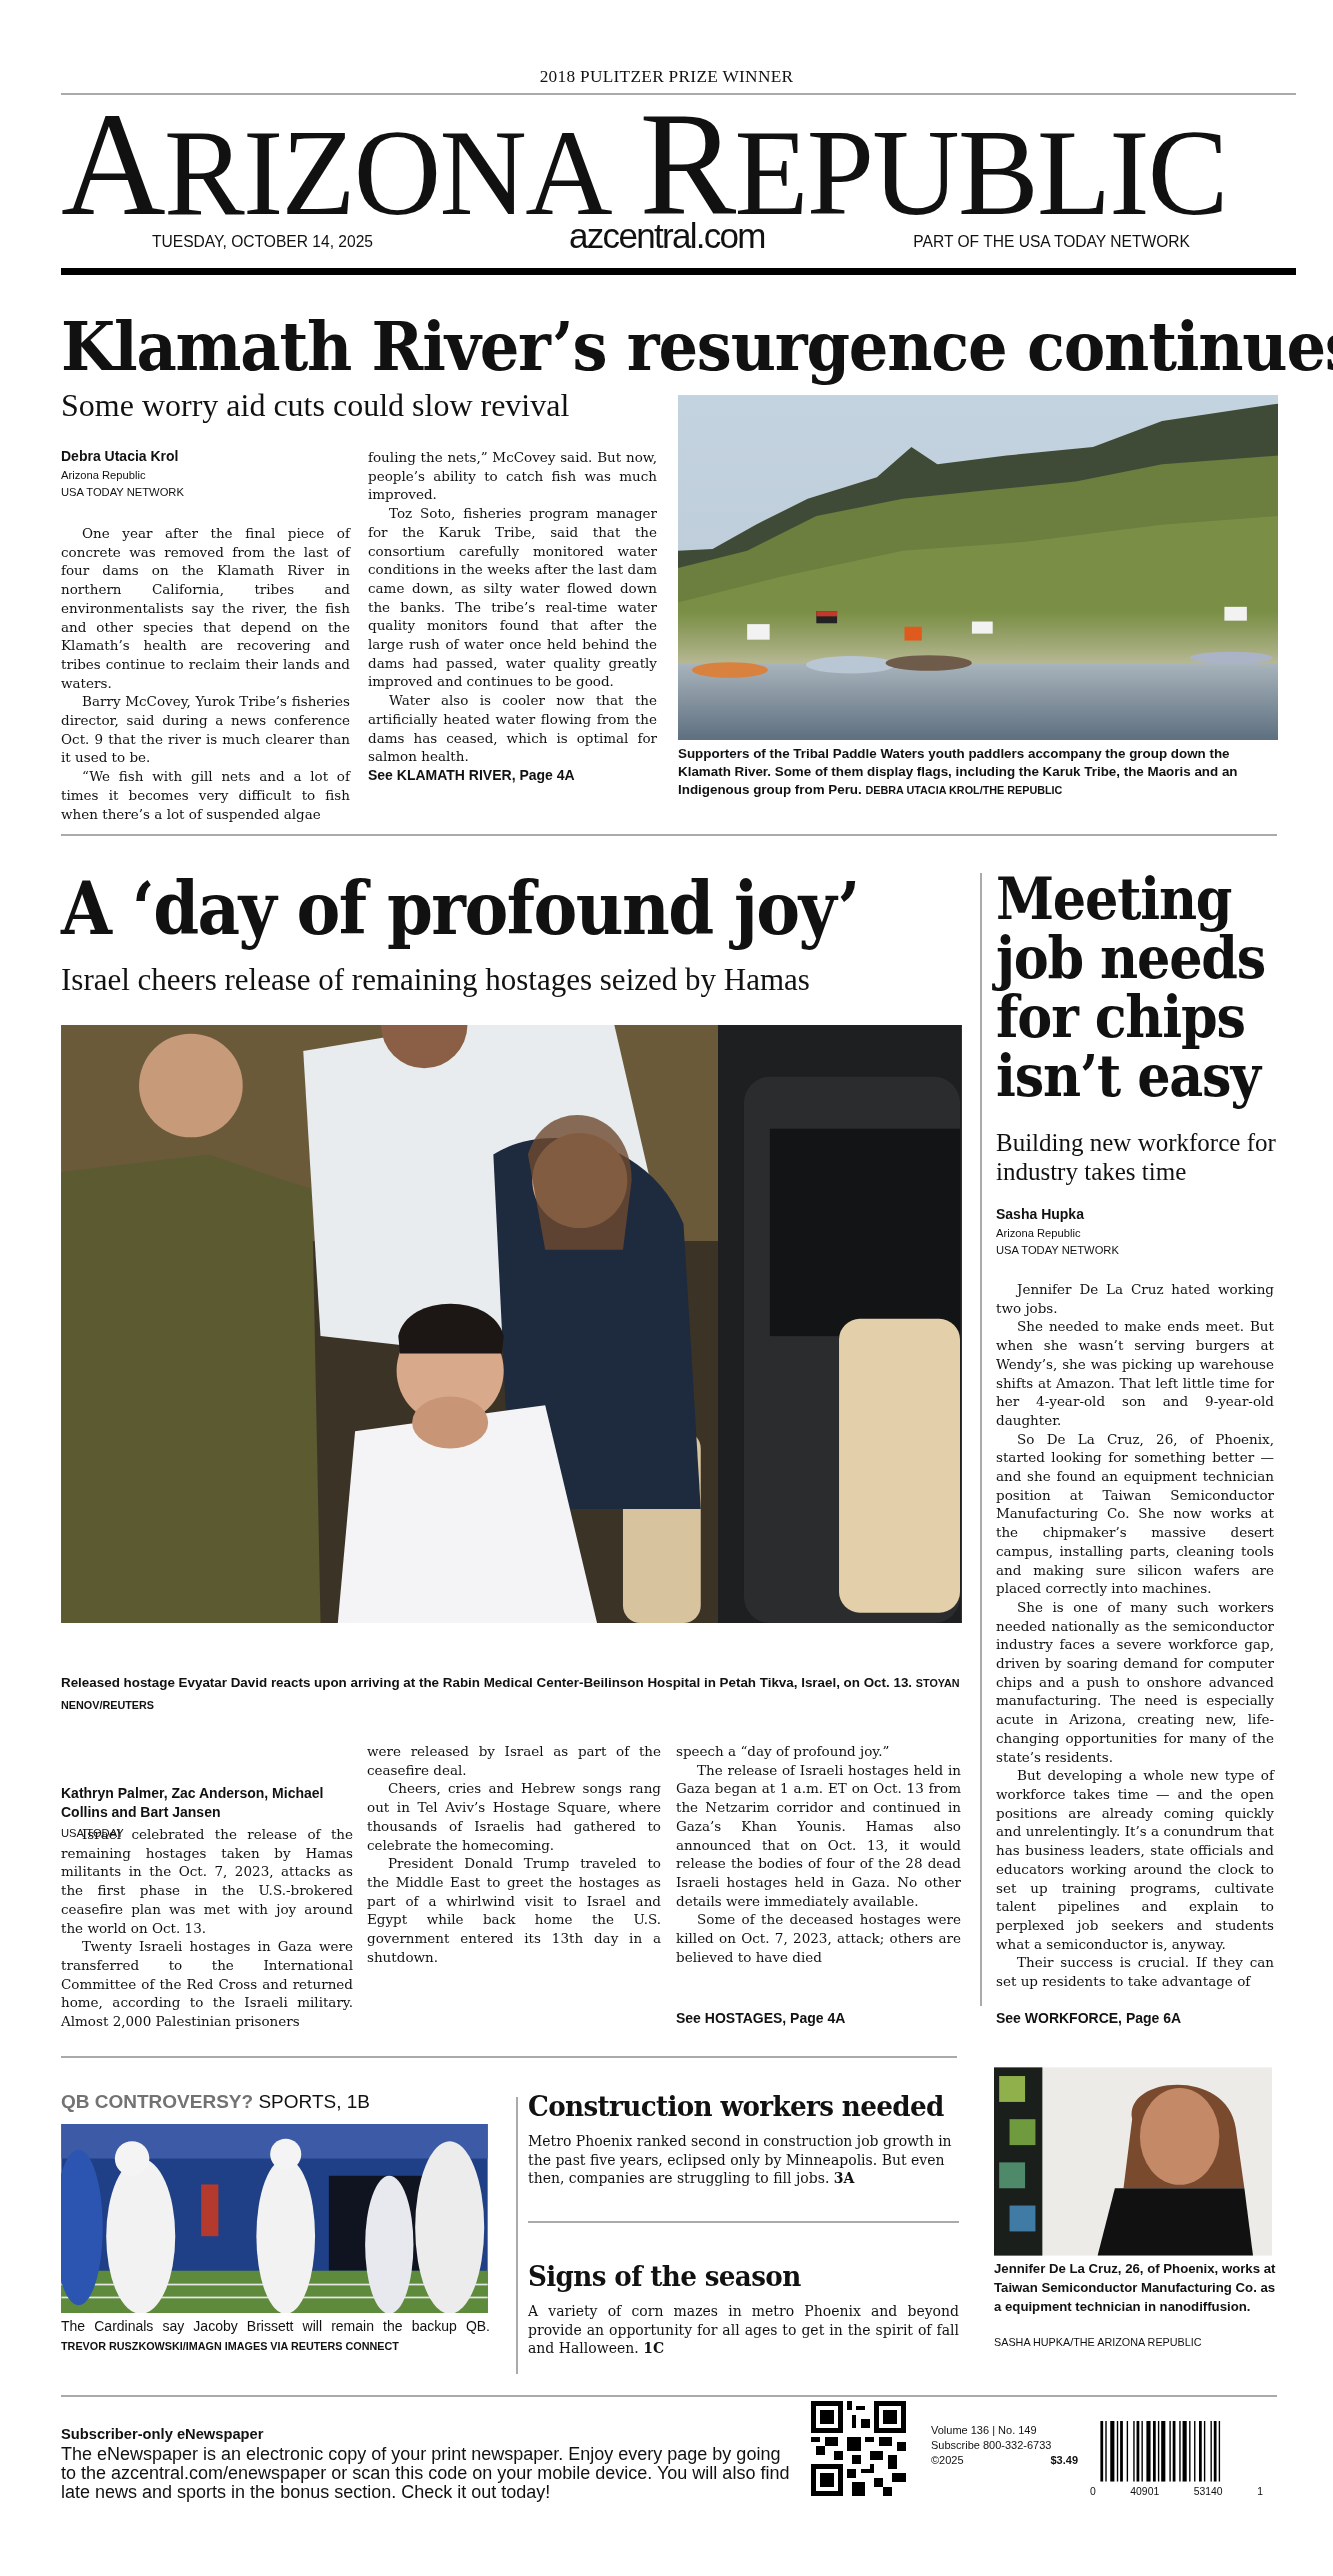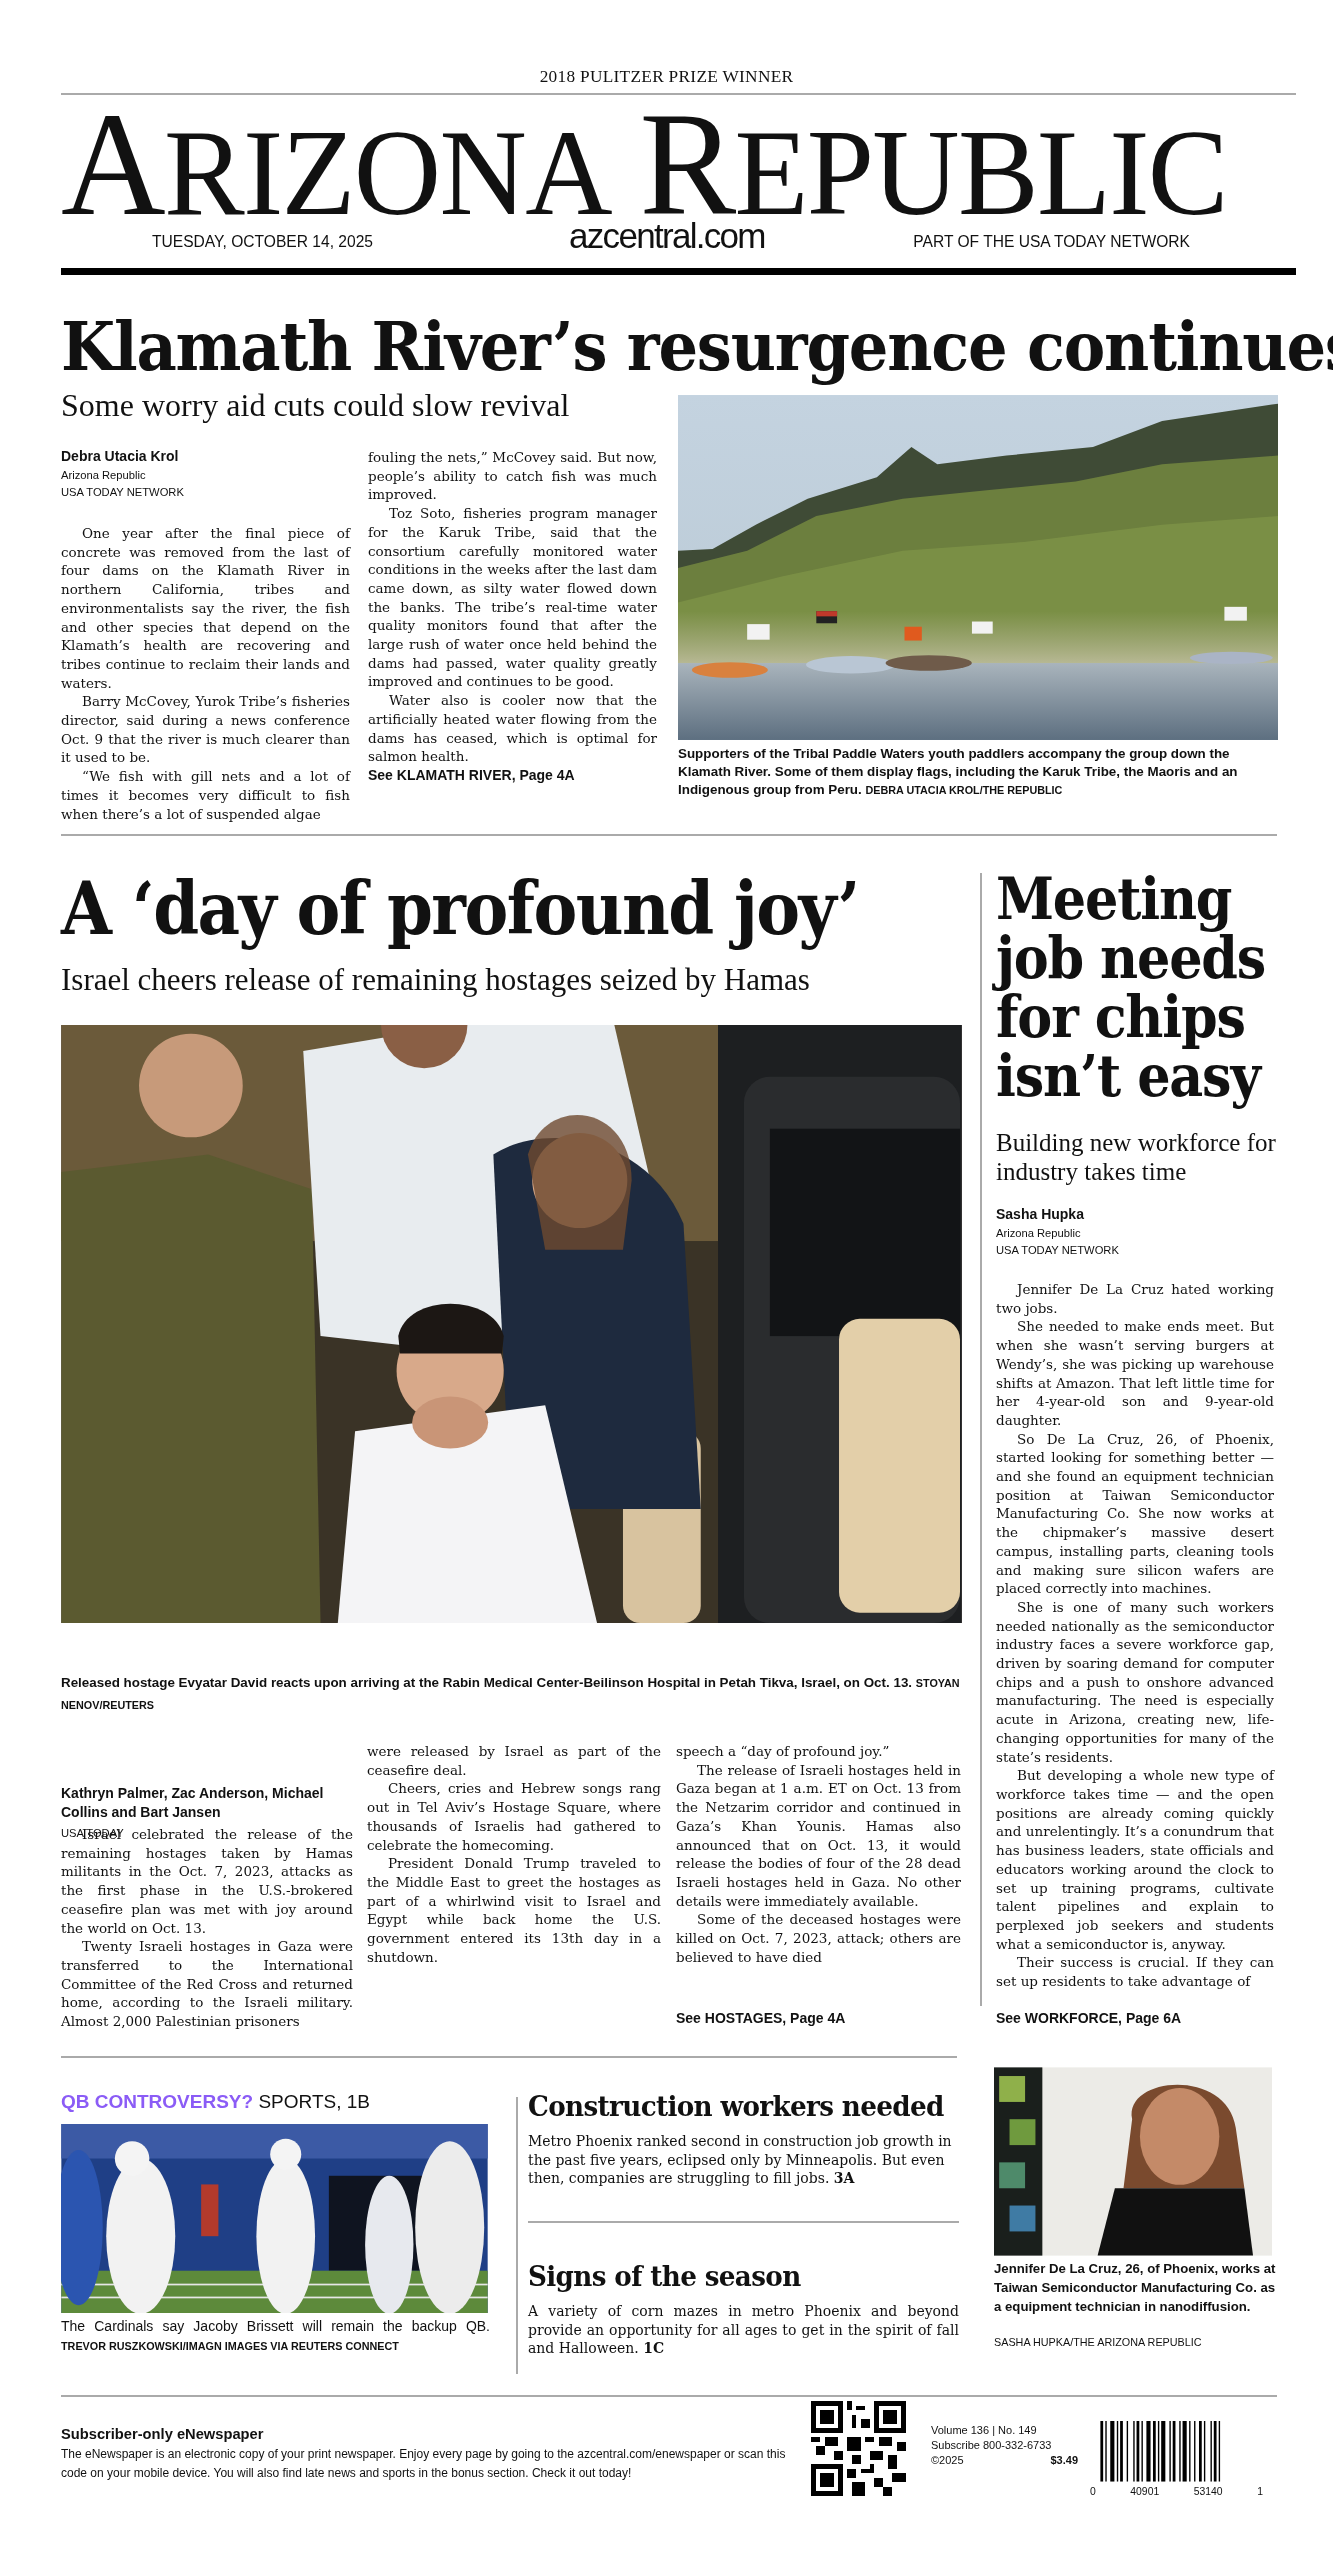--- a/index.html
+++ b/index.html
@@ -55,38 +55,38 @@
   #vrule-right { left: 980px; top: 873px; height: 1133px; }
   #chips-head { left: 996px; top: 869px; width: 329px; font-size: 57px; line-height: 59px; font-weight: bold; font-family: "DejaVu Serif", serif; letter-spacing: -1.3px; transform: scaleX(0.92); transform-origin: left top; }
   #chips-deck { left: 996px; top: 1128px; width: 294px; font-size: 25px; line-height: 29px; font-family: "Liberation Serif", serif; }
   #chips-byline { left: 996px; top: 1206px; width: 285px; }
   #chips-body { left: 996px; top: 1280px; width: 278px; }
   #chips-jump { left: 996px; top: 2010px; }
 
   
   #rule-bottom { left: 61px; width: 896px; top: 2056px; }
   #qb-label { left: 61px; top: 2091px; font-size: 19px; font-family: "Liberation Sans", sans-serif; white-space: nowrap; }
-  #qb-label .g { color: #8b5cf6; font-weight: bold; }
+  #qb-label .g { color: #737373; font-weight: bold; }
   #qb-photo { left: 61px; top: 2124px; width: 427px; height: 189px; overflow: hidden; }
   #qb-caption { left: 61px; top: 2317px; width: 429px; font-size: 14px; line-height: 19px; font-family: "Liberation Sans", sans-serif; text-align: justify; }
   #vrule-bottom { left: 516px; top: 2097px; height: 277px; }
   #constr-head { left: 528px; top: 2089px; font-size: 28.5px; font-weight: bold; font-family: "DejaVu Serif", serif; letter-spacing: -0.7px; white-space: nowrap; transform: scaleX(0.92); transform-origin: left top; }
   #constr-body { left: 528px; top: 2132px; width: 431px; font-size: 14px; line-height: 18.6px; font-family: "DejaVu Serif", serif; }
   #rule-bottom2 { left: 528px; width: 431px; top: 2221px; }
   #signs-head { left: 528px; top: 2259px; font-size: 28.5px; font-weight: bold; font-family: "DejaVu Serif", serif; letter-spacing: -0.7px; white-space: nowrap; transform: scaleX(0.92); transform-origin: left top; }
   #signs-body { left: 528px; top: 2302px; width: 431px; font-size: 14px; line-height: 18.6px; font-family: "DejaVu Serif", serif; text-align: justify; }
 
   #dlc-photo { left: 994px; top: 2067px; width: 278px; height: 189px; overflow: hidden; }
   #dlc-caption { left: 994px; top: 2259px; width: 285px; font-size: 13.2px; line-height: 19px; font-weight: bold; font-family: "Liberation Sans", sans-serif; }
   #dlc-credit { left: 994px; top: 2336px; font-size: 10.8px; font-family: "Liberation Sans", sans-serif; }
 
   
   #rule-footer { left: 61px; width: 1216px; top: 2395px; }
   #footer-title { left: 61px; top: 2426px; font-size: 14.7px; font-weight: bold; font-family: "Liberation Sans", sans-serif; }
-  #footer-text { left: 61px; top: 2445px; width: 735px; font-size: 12px; line-height: 19px; font-family: "Liberation Sans", sans-serif; }
+  #footer-text { left: 61px; top: 2445px; width: 735px; font-size: 18px; line-height: 19px; font-family: "Liberation Sans", sans-serif; }
   #qr { left: 811px; top: 2400px; width: 95px; height: 97px; }
   #vol-info { left: 931px; top: 2423px; width: 147px; font-size: 11px; line-height: 15px; font-family: "Liberation Sans", sans-serif; }
   #vol-info .row { display: flex; justify-content: space-between; }
   #barcode { left: 1090px; top: 2421px; width: 173px; height: 76px; }
   .bc-digits { position: absolute; bottom: 0; font-size: 10.4px; font-family: "Liberation Sans", sans-serif; left: 0; width: 173px; display: flex; justify-content: space-between; background: transparent; }
 </style>
 </head>
 <body>
 
 <div class="abs serif" id="pulitzer">2018 PULITZER PRIZE WINNER</div>

